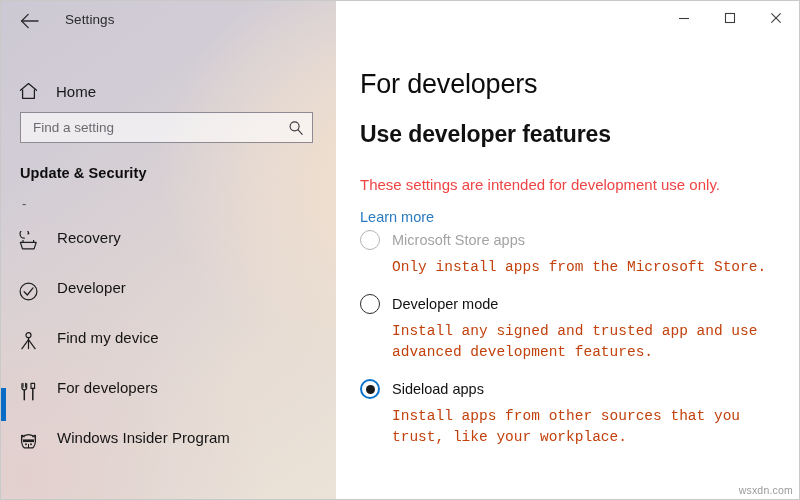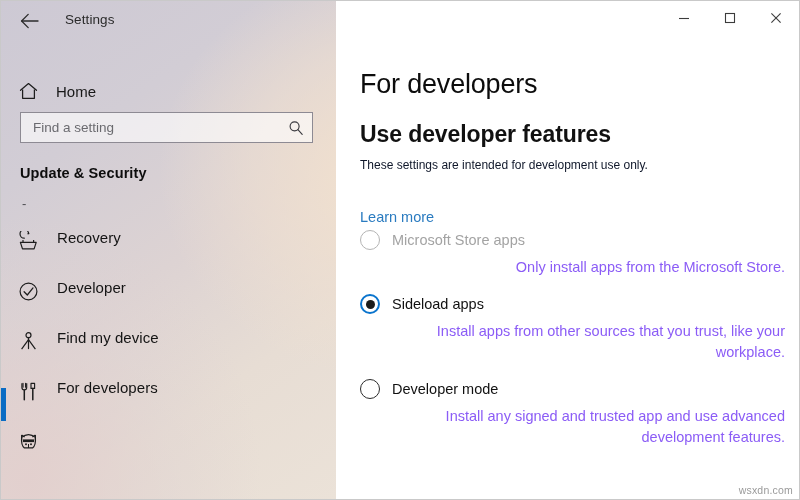--- a/index.html
+++ b/index.html
@@ -225,41 +225,40 @@
     position: absolute;
     left: 24px;
     top: 101px;
     font-size: 23px;
     color: #111111;
     letter-spacing: -0.1px;
   }
   .desc-line {
     position: absolute;
     left: 24px;
-    top: 157px;
-    font-size: 12px;
-    color: #0f172a;
+    top: 175px;
+    font-size: 15px;
+    color: #ef4444;
   }
   .learn-link {
     position: absolute;
     left: 24px;
     top: 188px;
     font-size: 14.5px;
     color: #2a7bc0;
     text-decoration: none;
     cursor: pointer;
     margin-top: 20px;
   }
 
   #options {
     position: absolute;
     left: 24px;
     top: 228px;
     width: 425px;
-    text-align: right;
   }
   .option {
     position: relative;
     margin-bottom: 15px;
   }
   .opt-head {
     display: flex;
     align-items: center;
     min-height: 22px;
     cursor: pointer;
@@ -296,23 +295,24 @@
   .opt-label {
     margin-left: 12px;
     font-size: 14.5px;
     color: #111111;
   }
   .opt-label.disabled { color: #a3a3a3; }
   .opt-desc {
     margin-left: 32px;
     margin-top: 6px;
     font-size: 14.5px;
-    color: #8b5cf6;
+    color: #c2410c;
     line-height: 21px;
     max-width: 400px;
+    font-family: Liberation Mono, monospace;
   }
 
   .watermark {
     position: absolute;
     right: 6px;
     bottom: 3px;
     font-size: 10.5px;
     color: #9a9a9a;
     letter-spacing: .2px;
     margin-left: 16px;
@@ -418,20 +418,21 @@
             <svg width="21" height="21" viewBox="0 0 21 21" aria-hidden="true">
               <path d="M3.6 4.0 L3.6 9.0 M3.6 4.0 L6.6 6.0" fill="none" stroke="#1d1d1d" stroke-width="1.15" stroke-linejoin="round"></path>
               <path d="M17.4 4.0 L17.4 9.0 M17.4 4.0 L14.4 6.0" fill="none" stroke="#1d1d1d" stroke-width="1.15" stroke-linejoin="round"></path>
               <path d="M3.6 6.4 Q3.0 14.5 6.4 16.9 L14.6 16.9 Q18.0 14.5 17.4 6.4 Q14.0 3.6 10.5 3.6 Q7.0 3.6 3.6 6.4 Z" fill="none" stroke="#1d1d1d" stroke-width="1.2" stroke-linejoin="round"></path>
               <rect x="4.9" y="8.4" width="11.2" height="2.7" fill="#1d1d1d"></rect>
               <circle cx="8.0" cy="13.3" r="0.95" fill="#1d1d1d"></circle>
               <circle cx="13.0" cy="13.3" r="0.95" fill="#1d1d1d"></circle>
               <line x1="10.5" y1="13.0" x2="10.5" y2="16.9" stroke="#1d1d1d" stroke-width="1.05"></line>
             </svg>
           </span>
+          <span class="nav-label">Windows Insider Program</span>
         </div>
 
       </div>
     </div>
   </div>
 
   <div id="main">
 
     <div class="titlebar-right">
       <div class="winbtn">
@@ -462,32 +463,32 @@
       <div class="option">
         <div class="opt-head">
           <span class="radio disabled"></span>
           <span class="opt-label disabled">Microsoft Store apps</span>
         </div>
         <div class="opt-desc">Only install apps from the Microsoft Store.</div>
       </div>
 
       <div class="option">
         <div class="opt-head">
+          <span class="radio"></span>
+          <span class="opt-label">Developer mode</span>
+        </div>
+        <div class="opt-desc">Install any signed and trusted app and use advanced development features.</div>
+      </div>
+
+      <div class="option">
+        <div class="opt-head">
           <span class="radio checked"></span>
           <span class="opt-label">Sideload apps</span>
         </div>
         <div class="opt-desc">Install apps from other sources that you trust, like your workplace.</div>
       </div>
 
-      <div class="option">
-        <div class="opt-head">
-          <span class="radio"></span>
-          <span class="opt-label">Developer mode</span>
-        </div>
-        <div class="opt-desc">Install any signed and trusted app and use advanced development features.</div>
-      </div>
-
     </div>
 
     <div class="watermark">wsxdn.com</div>
   </div>
 
 </div>
 
 </body></html>

